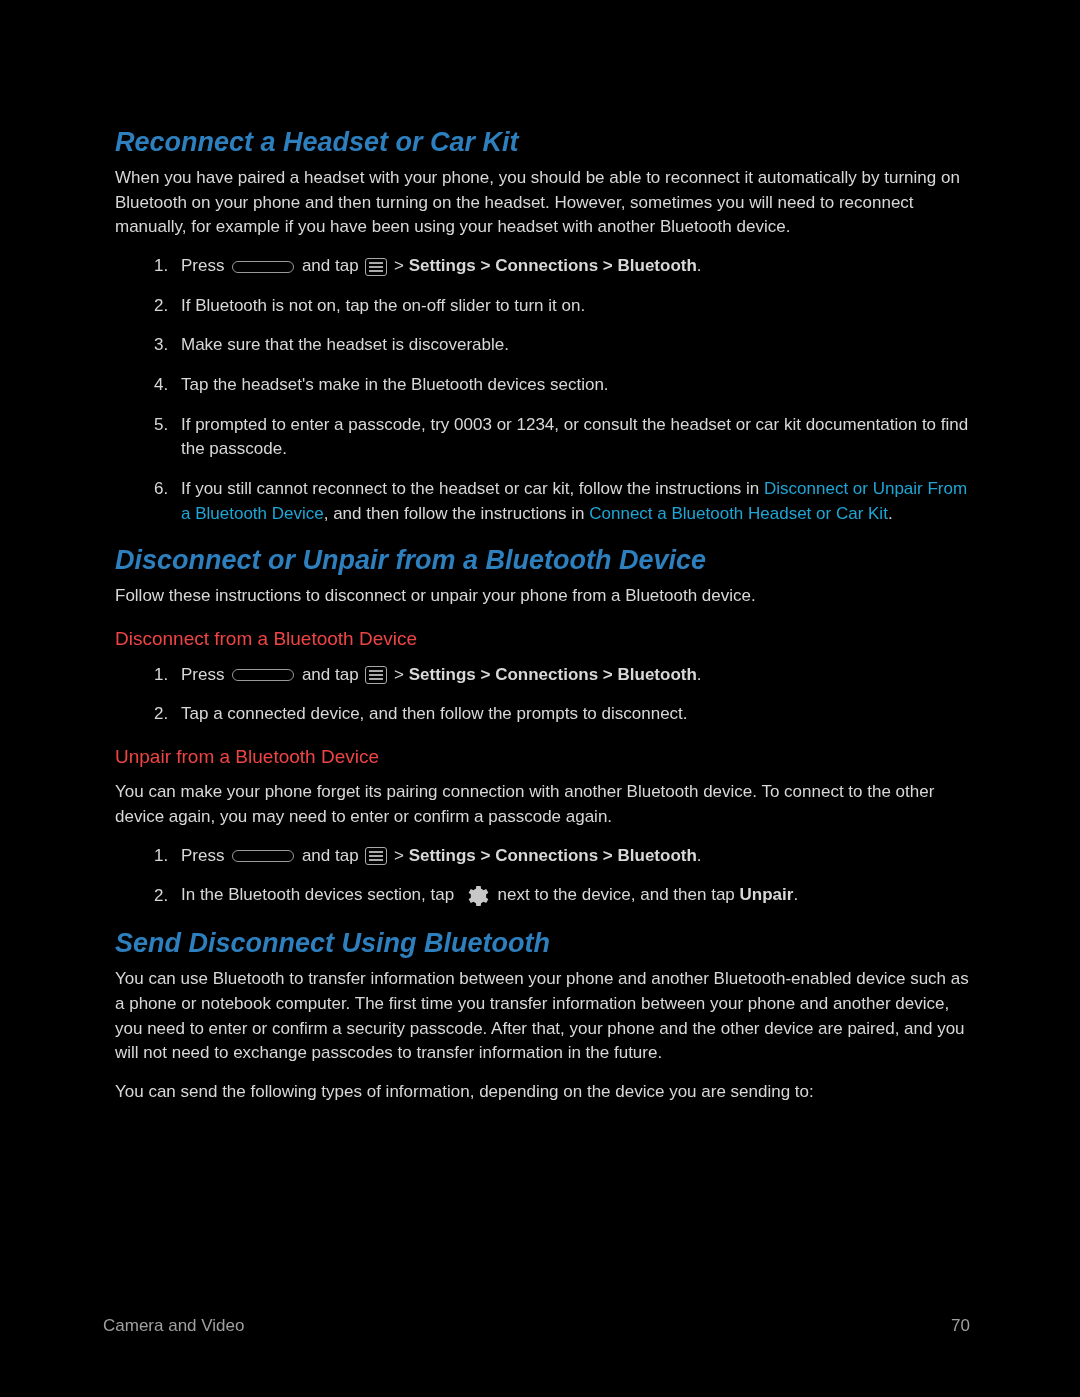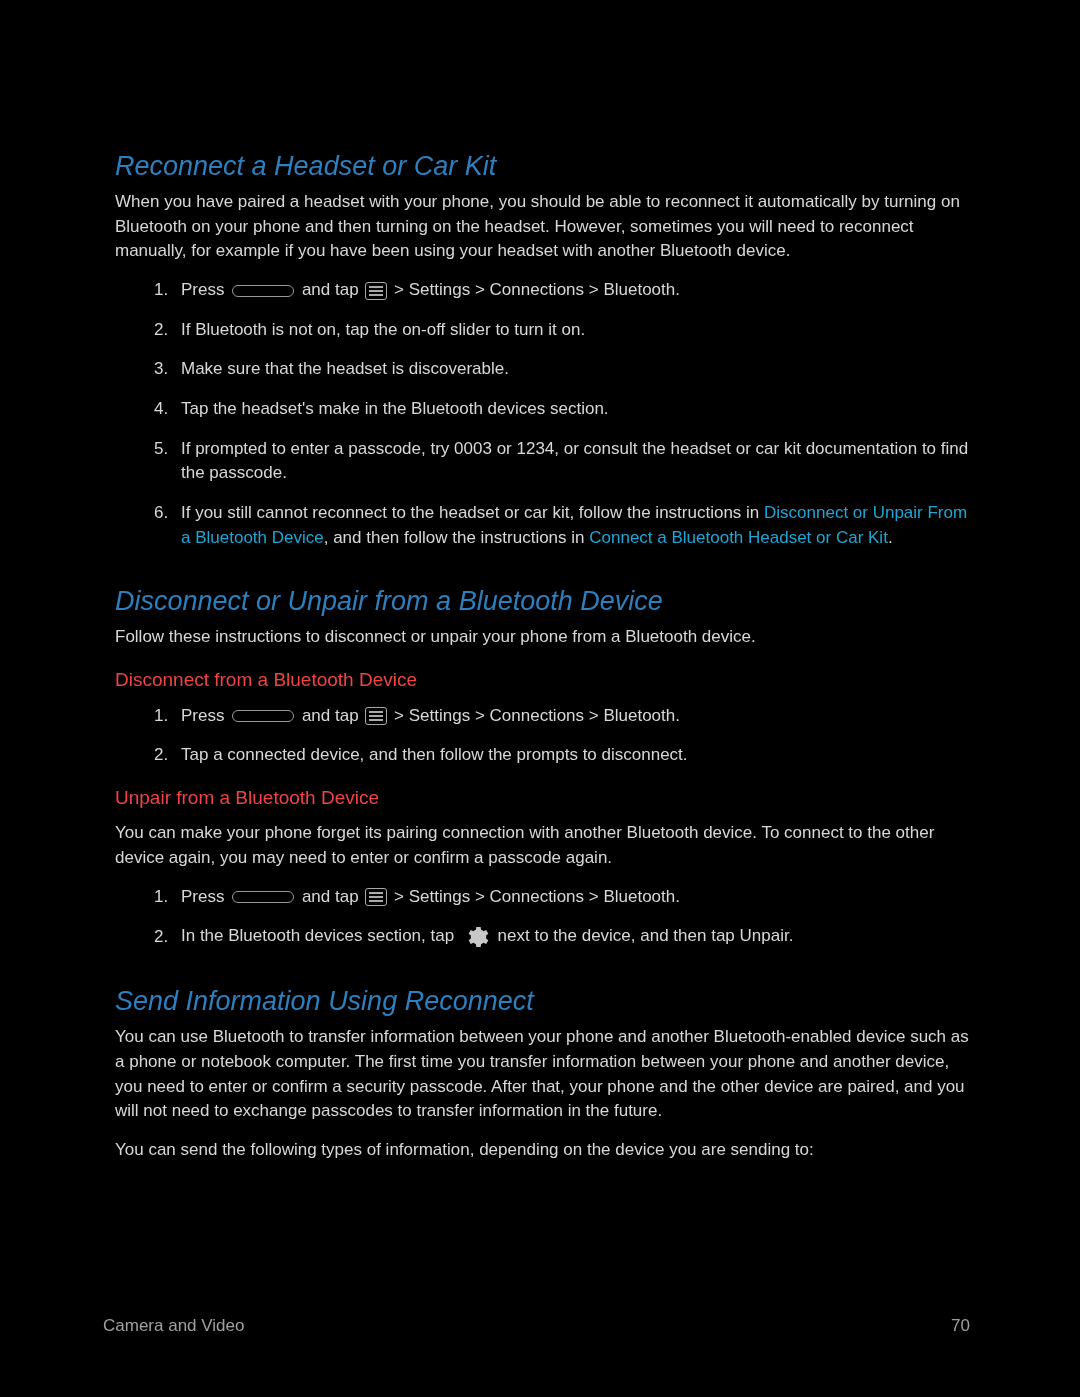--- a/index.html
+++ b/index.html
@@ -15,23 +15,23 @@
       line-height: 1.45;
       width: 1080px;
       height: 1397px;
       padding: 115px 110px 0 115px;
       position: relative;
     }
     .heading-2 {
       color: #2d7fbd;
       font-style: italic;
       font-size: 27px;
-      font-weight: normal;
+      font-weight: bold;
       margin-bottom: 4px;
-      margin-top: 32px;
+      margin-top: 8px;
     }
     .heading-3 {
       color: #ef4444;
       font-size: 19px;
       font-weight: normal;
       margin-top: 16px;
       margin-bottom: 10px;
     }
     .para {
       margin-bottom: 14px;
@@ -39,21 +39,21 @@
     ol {
       list-style: decimal;
       padding-left: 58px;
       margin-bottom: 8px;
     }
     ol li {
       padding-left: 8px;
       margin-bottom: 15px;
     }
     .bold {
-      font-weight: normal;
+      font-weight: bold;
     }
     .link {
       color: #1ea6d6;
     }
     .home-icon {
       display: inline-block;
       vertical-align: middle;
       width: 62px;
       height: 18px;
       position: relative;
@@ -146,20 +146,20 @@
   <li>
     <span>Press </span><span class="home-icon"></span><span> and tap </span><span class="menu-icon"></span><span>  &gt;  </span><span class="bold">Settings &gt; Connections &gt; Bluetooth</span><span>.</span>
   </li>
   <li>
     <span>In the Bluetooth devices section, tap </span><span class="gear-icon"><svg viewBox="0 0 24 24" fill="#c8c8c8">
           <path d="M12,8a4,4 0 1,0 0,8a4,4 0 1,0 0,-8zm9.4,4a7.7,7.7 0 0,0 -0.1,-1.3l2.1,-1.6l-2,-3.5l-2.5,1a7.6,7.6 0 0,0 -2.2,-1.3l-0.4,-2.6h-4l-0.4,2.6a7.6,7.6 0 0,0 -2.2,1.3l-2.5,-1l-2,3.5l2.1,1.6a7.7,7.7 0 0,0 0,2.6l-2.1,1.6l2,3.5l2.5,-1a7.6,7.6 0 0,0 2.2,1.3l0.4,2.6h4l0.4,-2.6a7.6,7.6 0 0,0 2.2,-1.3l2.5,1l2,-3.5l-2.1,-1.6a7.7,7.7 0 0,0 0.1,-1.3z"></path>
         </svg></span><span> next to the device, and then tap </span><span class="bold">Unpair</span><span>.</span>
   </li>
 </ol>
 
-<h2 class="heading-2">Send Information Using Reconnect</h2>
+<h2 class="heading-2">Send Disconnect Using Bluetooth</h2>
 <p class="para">You can use Bluetooth to transfer information between your phone and another Bluetooth-enabled device such as a phone or notebook computer. The first time you transfer information between your phone and another device, you need to enter or confirm a security passcode. After that, your phone and the other device are paired, and you will not need to exchange passcodes to transfer information in the future.</p>
 <p class="para">You can send the following types of information, depending on the device you are sending to:</p>
 
 <div class="footer">
   <span>Camera and Video</span>
   <span>70</span>
 </div>
 
 </body></html>

